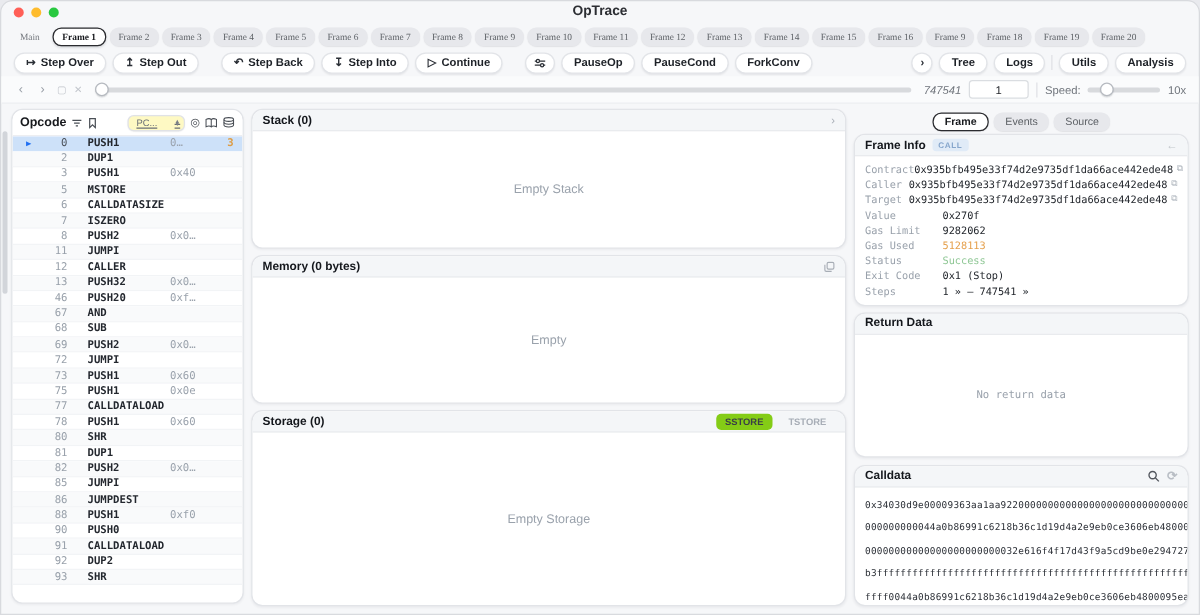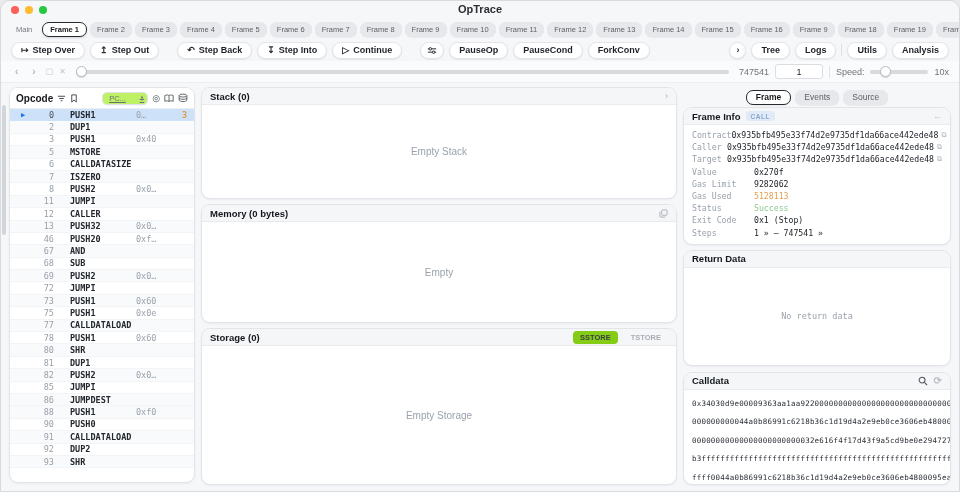--- a/index.html
+++ b/index.html
@@ -8,59 +8,59 @@
   .window { position:relative; width:960px; height:492px; background:#f6f7f9; border-radius:10px 10px 0 0; overflow:hidden; border:1px solid #d8dade; }
 
   
   .titlebar { height:18px; position:relative; display:flex; align-items:center; }
   .traffic { display:flex; gap:6px; padding-left:10px; }
   .dot { width:8px; height:8px; border-radius:50%; }
   .dot.r { background:#ff5f57; } .dot.y { background:#febc2e; } .dot.g { background:#28c840; }
   .win-title { position:absolute; left:0; right:0; text-align:center; font-size:11px; font-weight:700; color:#2c2e33; top:2px; }
 
   
-  .tabstrip { height:20px; display:flex; align-items:center; padding:0 8px; gap:3px; }
+  .tabstrip { height:20px; display:flex; align-items:center; padding:0 8px; gap:3px;font-family:Liberation Serif, serif; }
   .tab { height:15px; padding:0 7px; border-radius:7px; background:#e7e8ec; color:#5d6166; font-size:7.5px; display:flex; align-items:center; white-space:nowrap; box-shadow:0 .5px 1px rgba(30,34,44,.10); cursor:default; }
   .tab.plain { background:transparent; box-shadow:none; color:#75797f; }
   .tab.active { background:#fff; border:1.2px solid #2a2b2f; font-weight:700; color:#17191d; box-shadow:0 1px 2px rgba(30,34,44,.18); }
 
   
   .toolbar { height:22px; display:flex; align-items:center; padding:0 10px; gap:5px; }
   .tbtn { height:17px; padding:0 9px; background:#fff; border:1px solid #e2e4e8; border-radius:9px; font-size:9px; font-weight:600; color:#1d2127; display:flex; gap:4px; align-items:center; box-shadow:0 1px 1.5px rgba(20,24,34,.08); white-space:nowrap; cursor:default; }
   .tbtn .glyph { font-size:9px; color:#2a2e35; }
   .tbtn.iconic { padding:0 6px; }
   .tb-gap { width:8px; }
   .tb-right { margin-left:auto; display:flex; align-items:center; gap:5px; }
   .vdivider { width:1px; height:12px; background:#dfe1e5; }
 
   
   .scrubber { height:22px; display:flex; align-items:center; padding:0 10px; gap:6px; border-bottom:1px solid #eceef1; background:#fafbfc; }
   .nav-btn { font-size:10px; color:#9aa0a8; padding:0 4px; cursor:default; }
   .mini-icon { font-size:8px; color:#c2c6cc; }
   .track { flex:1; height:4px; background:#d8dadd; border-radius:2px; position:relative; margin:0 4px; }
   .handle { position:absolute; top:-4px; width:11px; height:11px; border-radius:50%; background:#fff; border:1.5px solid #b6bac0; box-shadow:0 1px 1px rgba(20,24,34,.15); }
-  .scrub-value { font-size:9px; color:#6f747b; }
+  .scrub-value { font-size:9px; color:#6f747b;font-style:italic; }
   .step-input { width:48px; height:15px; border:1px solid #dadde1; border-radius:3px; background:#fff; text-align:center; font-size:9px; color:#24272c; font-family:"Liberation Sans",sans-serif; }
   .speed-track { width:58px; height:4px; background:#d8dadd; border-radius:2px; position:relative; }
   .speed-label, .speed-max { font-size:9px; color:#6f747b; }
 
   
   .content { height:410px; display:flex; padding:4px 8px 0 8px; gap:6px; position:relative; }
   .left-scrollthumb { position:absolute; left:1px; top:22px; width:4px; height:130px; background:#d2d5da; border-radius:2px; }
 
   .card { background:#fff; border:1px solid #e2e4e8; border-radius:9px; box-shadow:0 1px 2px rgba(20,24,34,.05); display:flex; flex-direction:column; overflow:hidden; }
   .card-header { min-height:17px; background:#f4f6f8; border-bottom:1px solid #e9ebee; display:flex; align-items:center; padding:0 8px; font-size:9.5px; font-weight:700; color:#14171c; gap:5px; }
   .empty-body { flex:1; display:flex; align-items:center; justify-content:center; color:#9aa2ac; font-size:10px; }
 
   
   .opcode-panel { width:186px; height:396px; }
   .op-header { height:21px; border-bottom:1px solid #edeef1; display:flex; align-items:center; padding:0 6px; gap:4px; background:#fff; }
   .op-title { font-size:10px; font-weight:700; color:#17191d; }
   .hicon { display:flex; align-items:center; color:#4a4f56; }
-  .pc-select { margin-left:auto; width:46px; height:13px; border:1px solid #e0e2e6; border-radius:5px; background:#bef264; display:flex; align-items:center; justify-content:space-between; padding:0 3px 0 6px; font-size:7.5px; color:#6a6f76; box-shadow:0 .5px 1px rgba(20,24,34,.08);text-decoration:underline; }
+  .pc-select { margin-left:auto; width:46px; height:13px; border:1px solid #e0e2e6; border-radius:5px; background:#fef9c3; display:flex; align-items:center; justify-content:space-between; padding:0 3px 0 6px; font-size:7.5px; color:#6a6f76; box-shadow:0 .5px 1px rgba(20,24,34,.08);text-decoration:underline; }
   .updown { display:flex; flex-direction:column; line-height:3.5px; font-size:4.5px; color:#7a7f86; }
   .op-list { flex:1; overflow:hidden; }
   .oprow { height:12.4px; display:flex; align-items:center; font-family:"DejaVu Sans Mono",monospace; font-size:8.5px; border-bottom:1px solid #f2f4f6; background:#fff; }
   .oprow.alt { background:#f9fafb; }
   .oprow.sel { background:#cde1f9; border-bottom:1px solid #cde1f9; }
   .oprow .play { width:14px; margin-left:6px; color:#1f6ff2; font-size:7px; text-align:center; }
   .oprow .pc { width:24px; text-align:right; color:#98a0aa; }
   .oprow.sel .pc { color:#4a5059; }
   .oprow .op { margin-left:16px; width:66px; font-weight:700; color:#23272e; white-space:nowrap; }
   .oprow .operand { flex:1; color:#9aa2ac; white-space:nowrap; }

